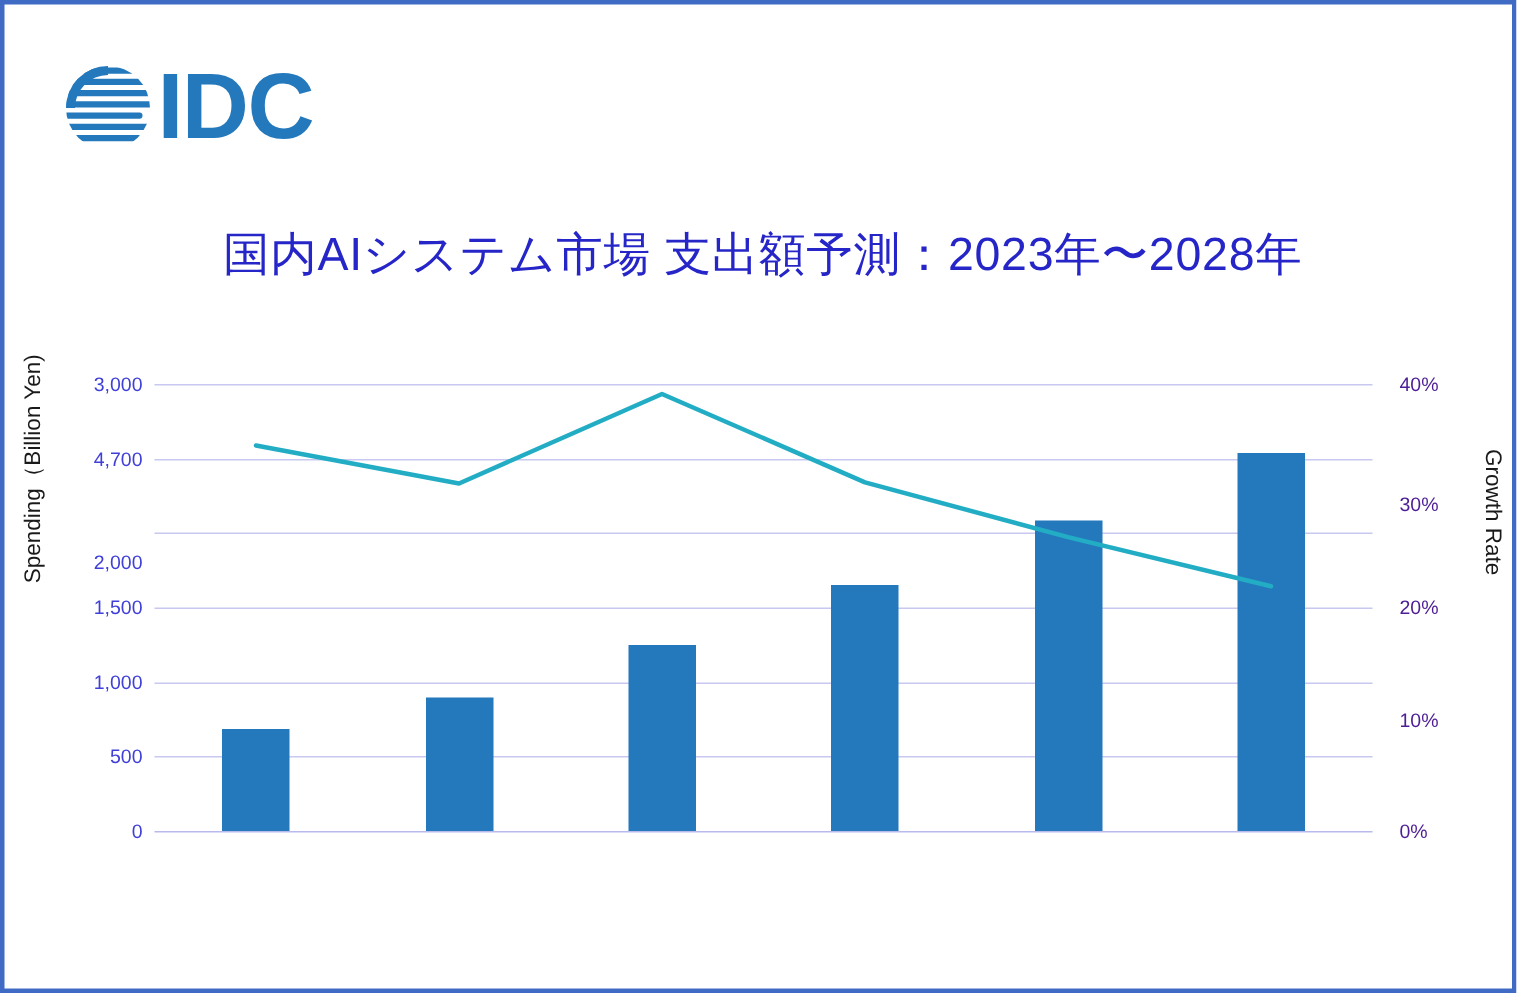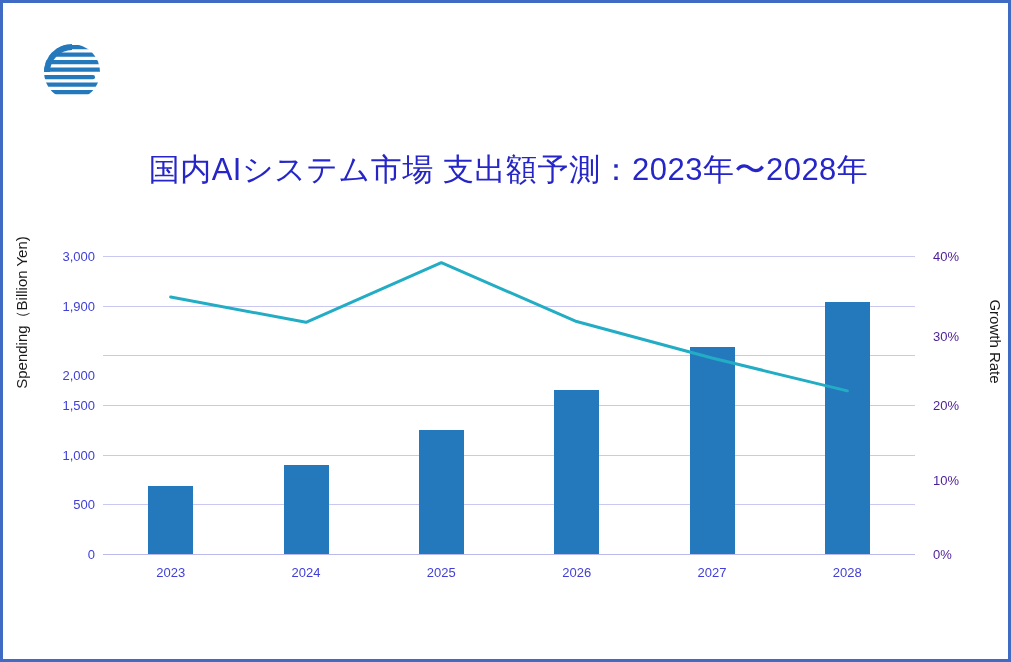--- a/index.html
+++ b/index.html
@@ -193,32 +193,33 @@
           <rect x="-6" y="11.5" width="74" height="4.2" rx="2"></rect>
           <rect x="-6" y="19" width="74" height="4.2" rx="2"></rect>
           <rect x="-6" y="26.5" width="74" height="4.2" rx="2"></rect>
           <rect x="-6" y="34" width="60" height="4.2" rx="2"></rect>
           <rect x="-6" y="41.5" width="74" height="4.2" rx="2"></rect>
           <rect x="-6" y="49" width="74" height="4.2" rx="2"></rect>
         </g>
         <path d="M3 31 a28 28 0 0 1 28 -28 l0 6 a22 22 0 0 0 -22 22 z" fill="#2479BD"></path>
       </svg>
     </div>
+    <div id="logo-wordmark">IDC</div>
   </div>
 
   <div id="chart-title">国内AIシステム市場 支出額予測：2023年〜2028年</div>
 
   <div id="yaxis-left-title">Spending（Billion Yen)</div>
   <div id="yaxis-left-ticks">
       <div class="ytick-left" style="top: 298px;">0</div>
       <div class="ytick-left" style="top: 248.333px;">500</div>
       <div class="ytick-left" style="top: 198.667px;">1,000</div>
       <div class="ytick-left" style="top: 149px;">1,500</div>
       <div class="ytick-left" style="top: 99.3333px; margin-top: 20px;">2,000</div>
-      <div class="ytick-left" style="top: 49.6667px;">1,900</div>
+      <div class="ytick-left" style="top: 49.6667px;">4,700</div>
       <div class="ytick-left" style="top: 0px;">3,000</div>
     </div>
 
   <div id="yaxis-right-title">Growth Rate</div>
   <div id="yaxis-right-ticks">
       <div class="ytick-right" style="top: 298px;">0%</div>
       <div class="ytick-right" style="top: 223.5px;">10%</div>
       <div class="ytick-right" style="top: 149px;">20%</div>
       <div class="ytick-right" style="top: 80px;">30%</div>
       <div class="ytick-right" style="top: 0px;">40%</div>
@@ -240,23 +241,15 @@
         <div class="bar" title="2025: 1250" style="left: 315.833px; height: 124.167px; background: rgb(36, 121, 189);"></div>
         <div class="bar" title="2026: 1650" style="left: 451.167px; height: 163.9px; background: rgb(36, 121, 189);"></div>
         <div class="bar" title="2027: 2080" style="left: 586.5px; height: 206.613px; background: rgb(36, 121, 189);"></div>
         <div class="bar" title="2028: 2540" style="left: 721.833px; height: 252.307px; background: rgb(36, 121, 189);"></div>
       </div>
     <svg id="line-svg" viewBox="0 0 836 298" preserveAspectRatio="none">
       <polyline id="line-path" fill="none" stroke="#22ADC4" stroke-width="3" stroke-linejoin="round" stroke-linecap="round" points="79.66666666666667,40.974999999999966 215,66.30499999999998 350.33333333333337,6.704999999999984 485.6666666666667,65.56 621,102.065 756.3333333333334,134.845"></polyline>
     </svg>
   </div>
 
-  <div id="xaxis-ticks">
-      <div class="xtick" style="left: 67.6667px;">2023</div>
-      <div class="xtick" style="left: 203px;">2024</div>
-      <div class="xtick" style="left: 338.333px;">2025</div>
-      <div class="xtick" style="left: 473.667px;">2026</div>
-      <div class="xtick" style="left: 609px;">2027</div>
-      <div class="xtick" style="left: 744.333px;">2028</div>
-    </div>
 
 
 </div>
 
 </body></html>

